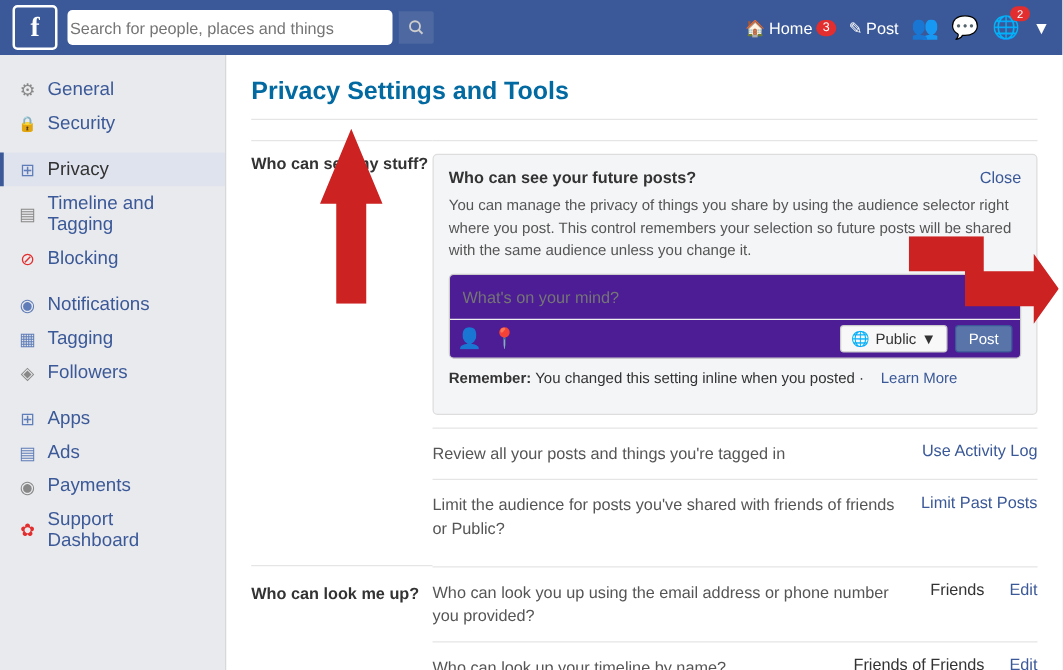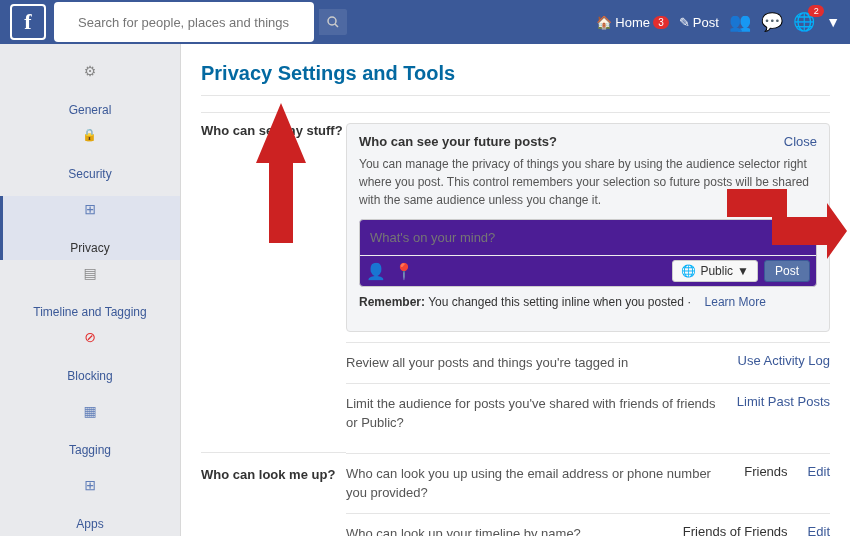--- a/index.html
+++ b/index.html
@@ -21,24 +21,24 @@
       color: #fff;
       font-size: 22px;
       font-weight: bold;
       font-family: Georgia, serif;
       display: flex; align-items: center; justify-content: center;
       border-radius: 4px;
       flex-shrink: 0;
     }
     .nav-search {
       flex: 0 0 260px;
-      height: 40px;
+      height: 28px;
       border-radius: 4px;
       border: none;
-      padding: 0 24px;
+      padding: 0 2px;
       font-size: 13px;
       background: #fff;
       color: #999;
     }
     .nav-search-btn {
       background: #4e69a2;
       border: 1px solid #3b5998;
       color: #ccc;
       height: 28px;
       width: 30px;
@@ -83,27 +83,26 @@
     }
 
     
     .sidebar {
       width: 180px;
       background: #e9eaed;
       padding: 14px 0;
       flex-shrink: 0;
     }
     .sidebar-item {
-      display: flex; align-items: center; gap: 24px;
+      display: flex; align-items: center; gap: 8px;
       padding: 5px 14px;
-      font-size: 12px;
+      font-size: 15px;
       color: #3b5998;
       cursor: pointer;
       text-decoration: none;
-      flex-direction: column;
     }
     .sidebar-item.active {
       background: #dfe3ee;
       font-weight: normal;
       color: #333;
       border-left: 3px solid #3b5998;
       padding-left: 11px;
     }
     .sidebar-section-gap { height: 10px; }
     .sidebar-icon {
@@ -341,22 +340,30 @@
     <a class="sidebar-item">
       <span class="sidebar-icon icon-timeline"></span>
       <span>Timeline and Tagging</span>
     </a>
     <a class="sidebar-item">
       <span class="sidebar-icon icon-block"></span>
       <span>Blocking</span>
     </a>
     <div class="sidebar-section-gap"></div>
     <a class="sidebar-item">
+      <span class="sidebar-icon icon-notif"></span>
+      <span>Notifications</span>
+    </a>
+    <a class="sidebar-item">
       <span class="sidebar-icon icon-mobile"></span>
       <span>Tagging</span>
+    </a>
+    <a class="sidebar-item">
+      <span class="sidebar-icon icon-followers"></span>
+      <span>Followers</span>
     </a>
     <div class="sidebar-section-gap"></div>
     <a class="sidebar-item">
       <span class="sidebar-icon icon-apps"></span>
       <span>Apps</span>
     </a>
     <a class="sidebar-item">
       <span class="sidebar-icon icon-ads"></span>
       <span>Ads</span>
     </a>

